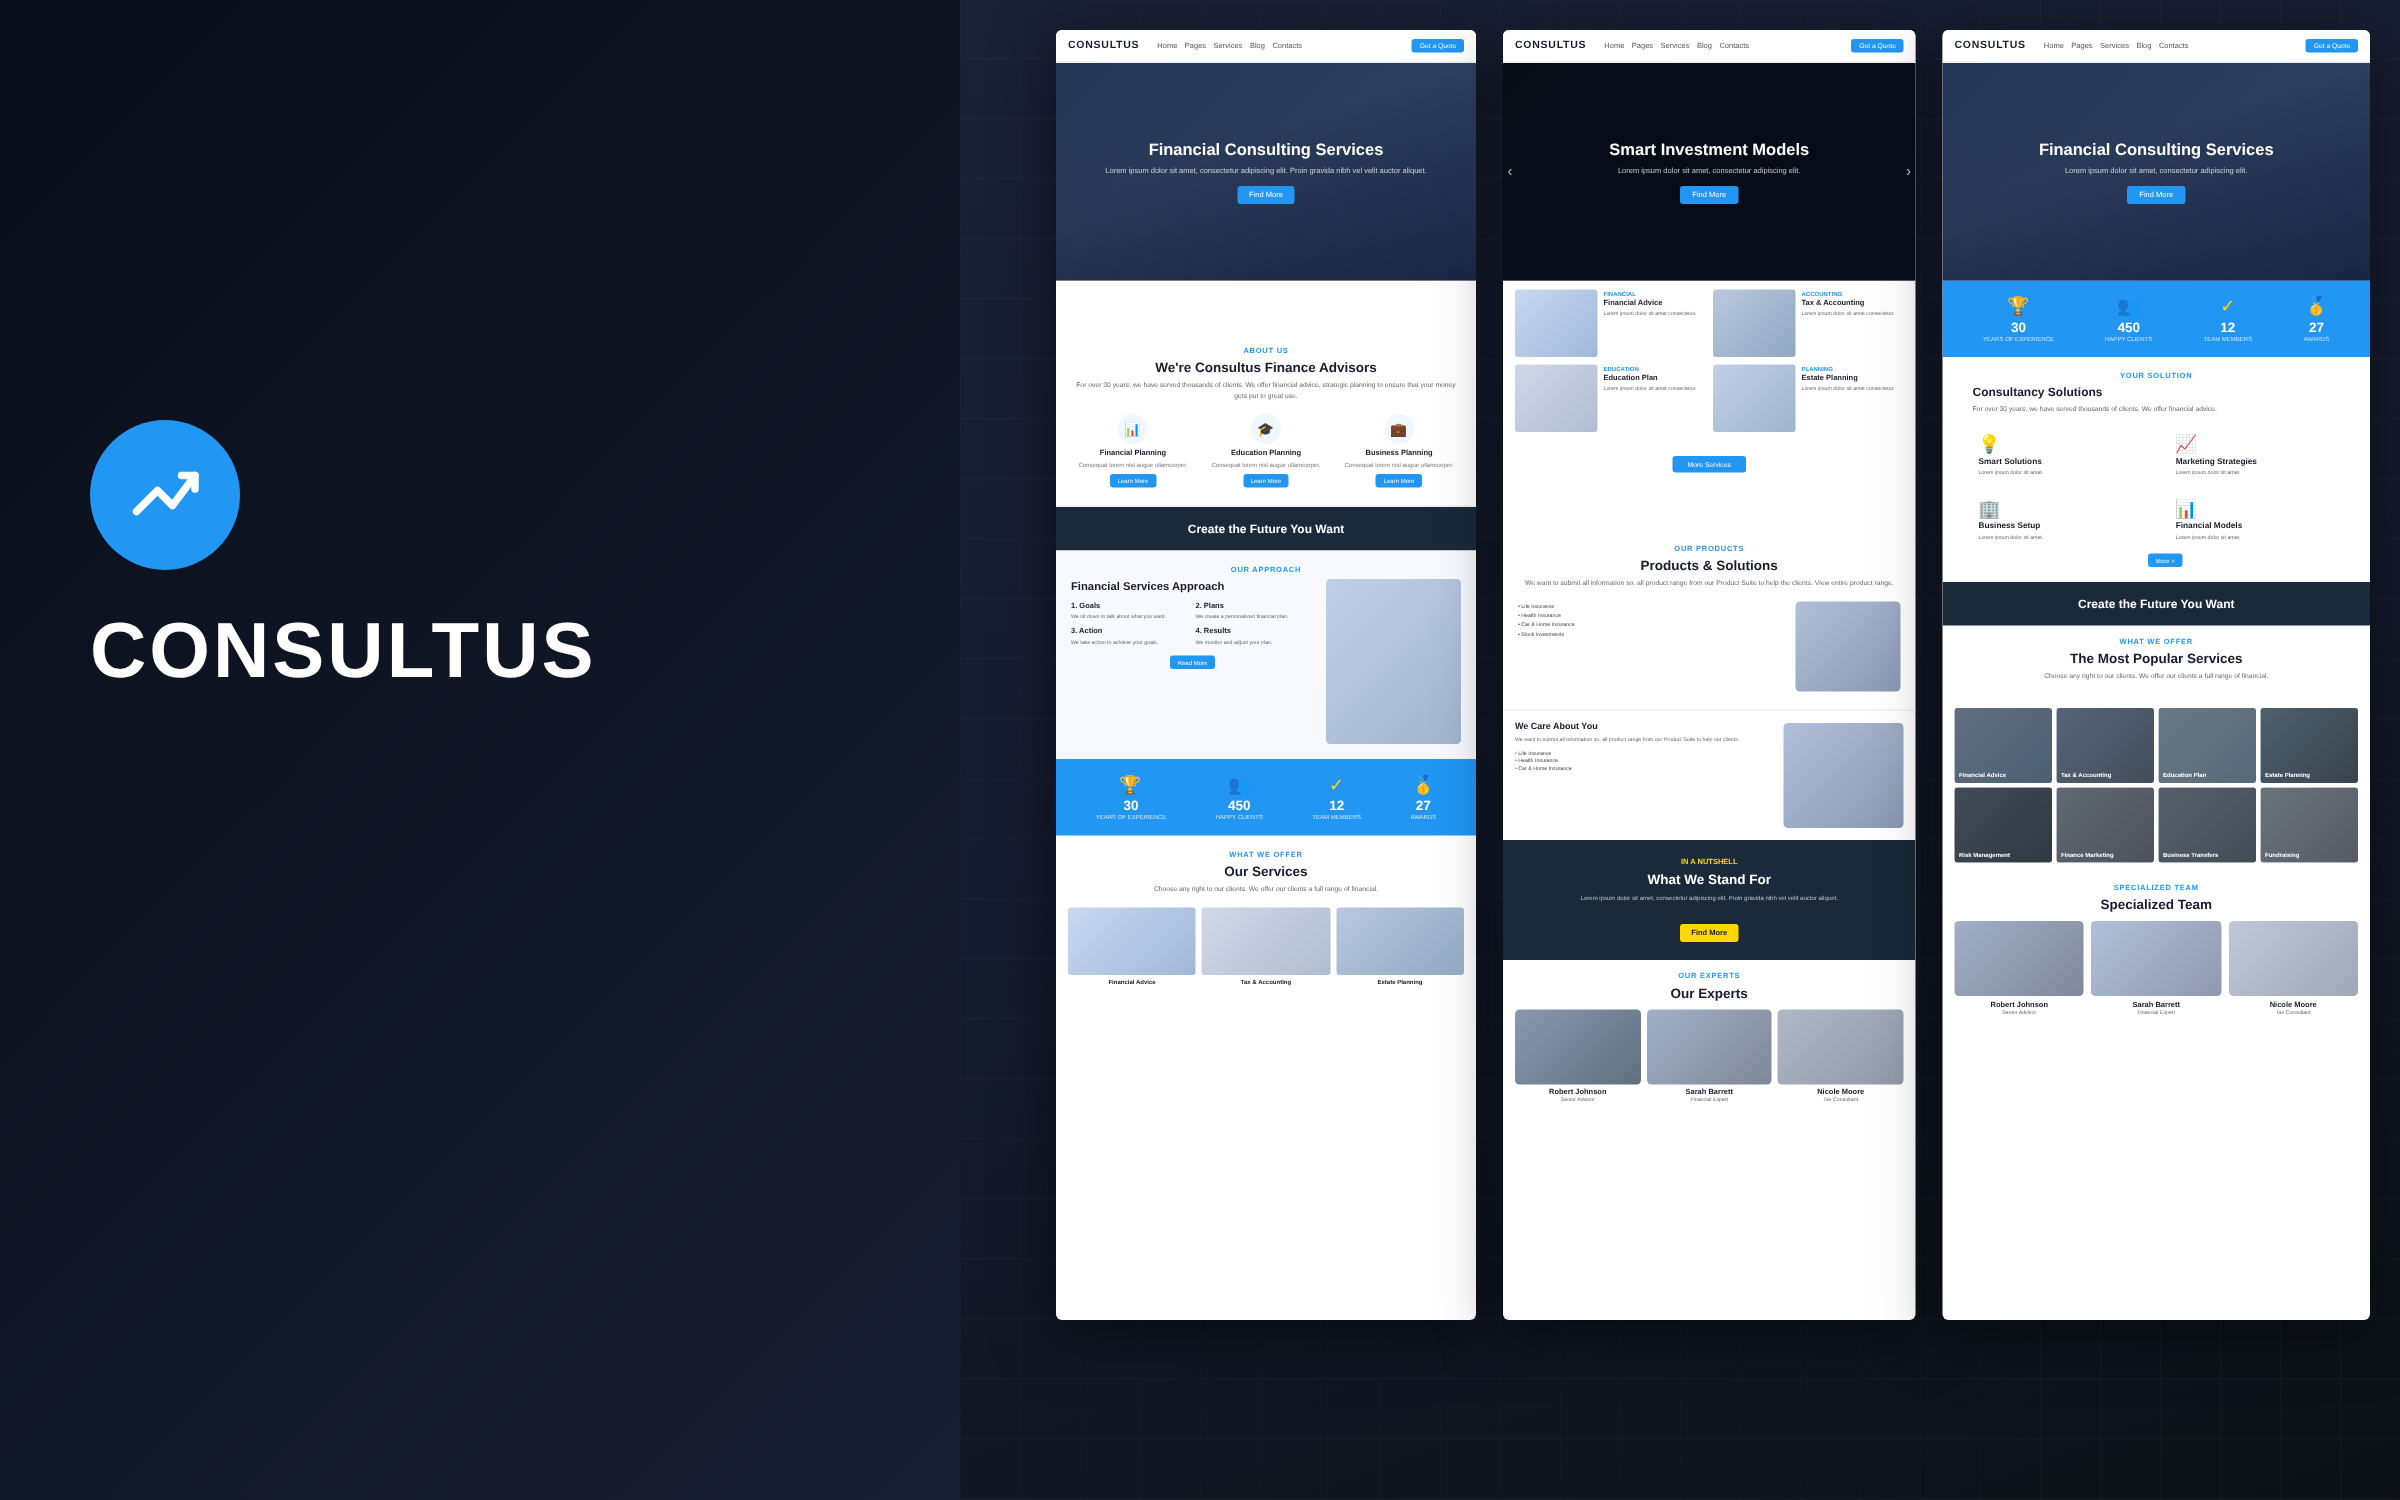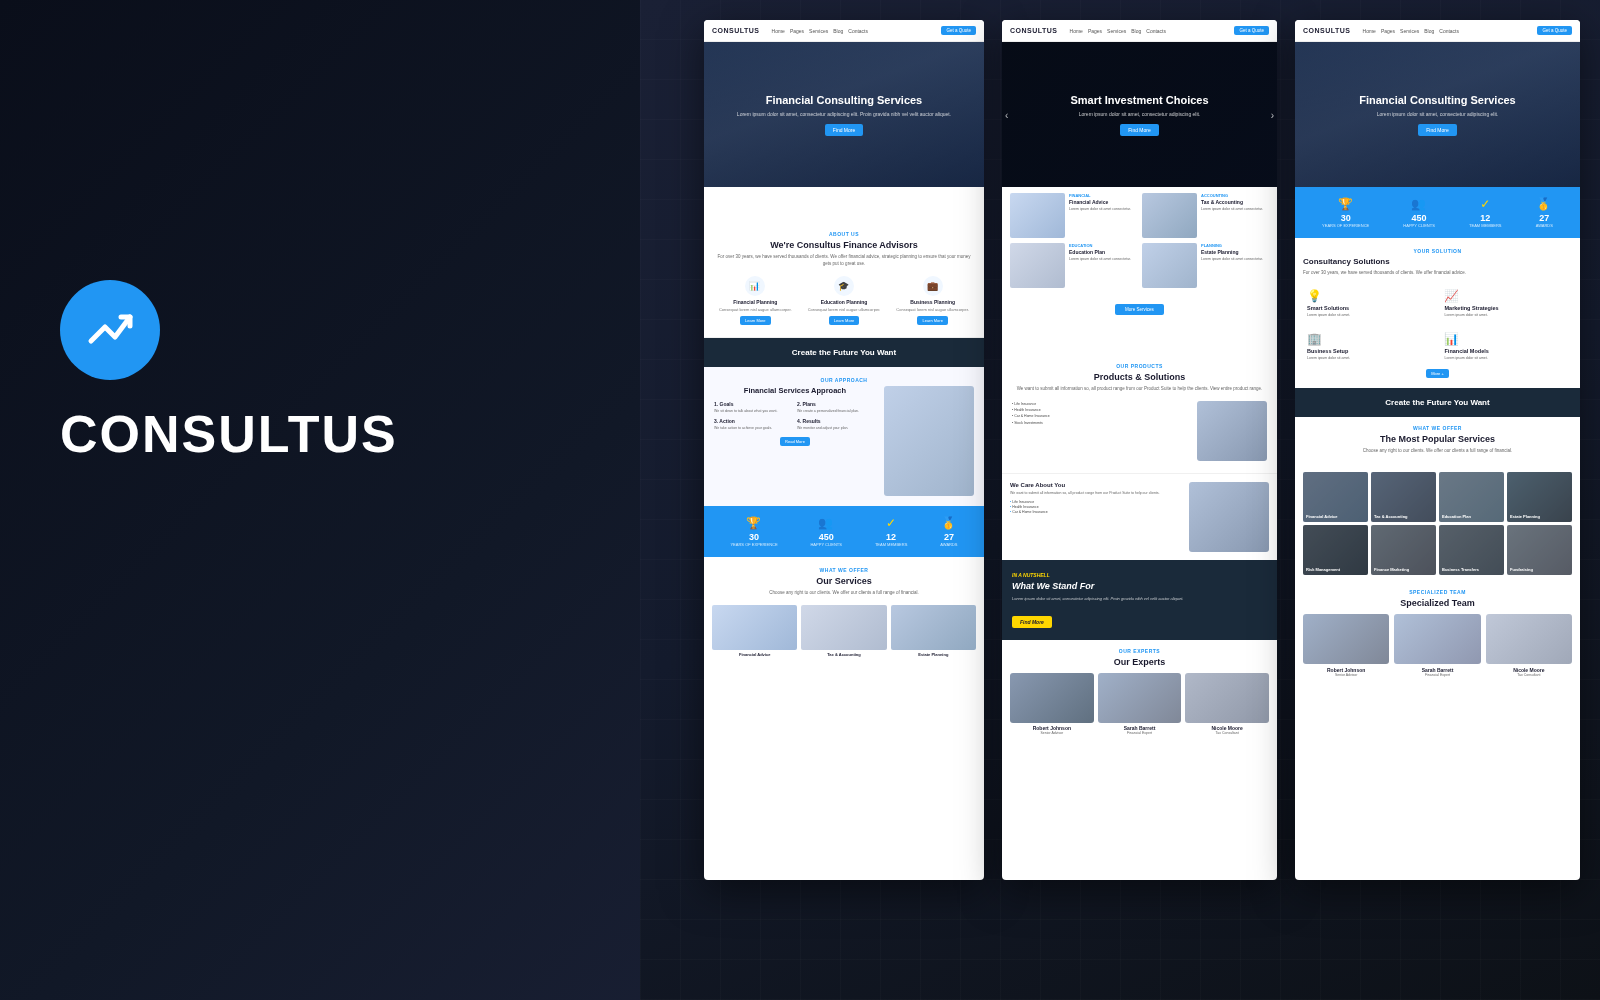--- a/index.html
+++ b/index.html
@@ -384,21 +384,20 @@
       border-radius: 3px;
       overflow: hidden;
       flex-shrink: 0;
     }
 
     .approach-title {
       font-size: 7.5px;
       font-weight: 700;
       color: #1a1a2e;
       margin-bottom: 6px;
-      text-align: center;
     }
 
     .approach-list {
       display: grid;
       grid-template-columns: 1fr 1fr;
       gap: 4px;
     }
 
     .approach-item-title {
       font-size: 5px;
@@ -582,22 +581,21 @@
 
     .care-list-item::before {
       content: "• ";
       color: #2196F3;
     }
 
     
     .stand-for {
       background: #1a2a3a;
       padding: 12px 10px;
-      text-align: left;
-      font-style: italic;
+      text-align: center;
     }
 
     .stand-label {
       color: #ffd700;
       font-size: 5px;
       font-weight: 600;
       margin-bottom: 3px;
     }
 
     .stand-title {
@@ -861,21 +859,21 @@
         <span class="panel-nav-link">Services</span>
         <span class="panel-nav-link">Blog</span>
         <span class="panel-nav-link">Contacts</span>
       </div>
       <div class="spacer"></div>
       <div class="panel-nav-btn">Get a Quote</div>
     </div>
 
     <div class="panel-hero panel-hero-dark" style="position:relative;">
       <div class="slider-arrow arrow-left">‹</div>
-      <div class="hero-title">Smart Investment Choices</div>
+      <div class="hero-title">Smart Investment Models</div>
       <div class="hero-subtitle">Lorem ipsum dolor sit amet, consectetur adipiscing elit.</div>
       <div class="hero-btn">Find More</div>
       <div class="slider-arrow arrow-right">›</div>
     </div>
 
 
     <div class="grid-services">
       <div class="grid-service-item">
         <div class="grid-service-img gs-img-1"></div>
         <div class="gs-content">
@@ -1010,21 +1008,21 @@
       </div>
       <div class="stat-item">
         <div class="stat-icon">🥇</div>
         <div class="stat-num">27</div>
         <div class="stat-label">AWARDS</div>
       </div>
     </div>
 
     <div class="consultancy-section">
       <div class="section-label">YOUR SOLUTION</div>
-      <div style="display:flex; gap:8px;">
+      <div style="display:flex; gap:8px;margin-left:12px;">
         <div style="flex:1;">
           <div class="section-title" style="text-align:left; font-size:8px; margin-bottom:4px;">Consultancy Solutions</div>
           <div class="section-text" style="text-align:left;">For over 30 years, we have served thousands of clients. We offer financial advice.</div>
           <div class="consultancy-grid">
             <div class="cs-item">
               <div class="cs-icon">💡</div>
               <div class="cs-title">Smart Solutions</div>
               <div class="cs-text">Lorem ipsum dolor sit amet.</div>
             </div>
             <div class="cs-item">

